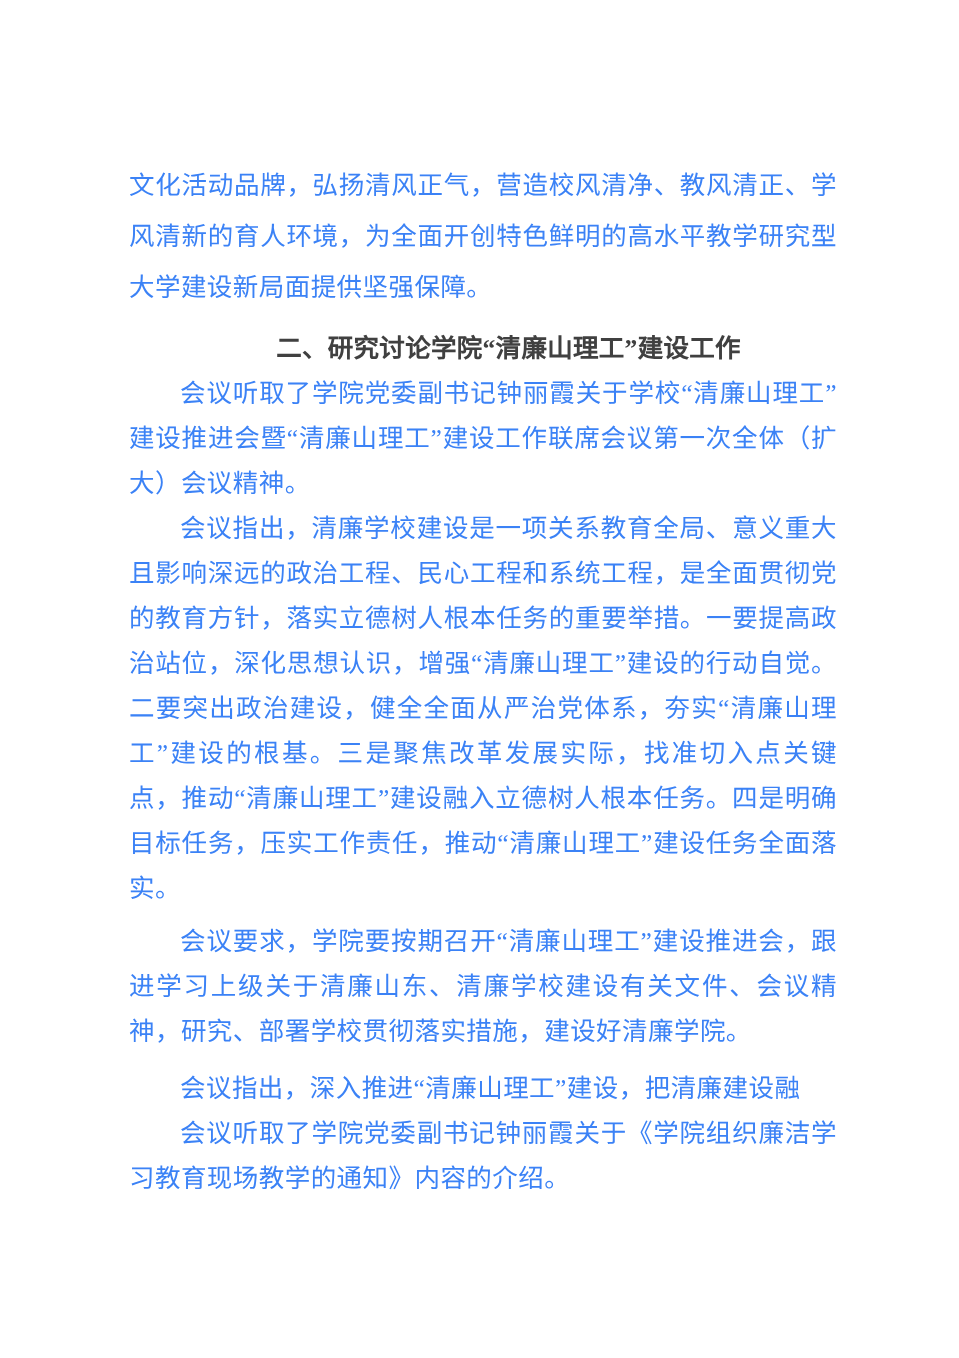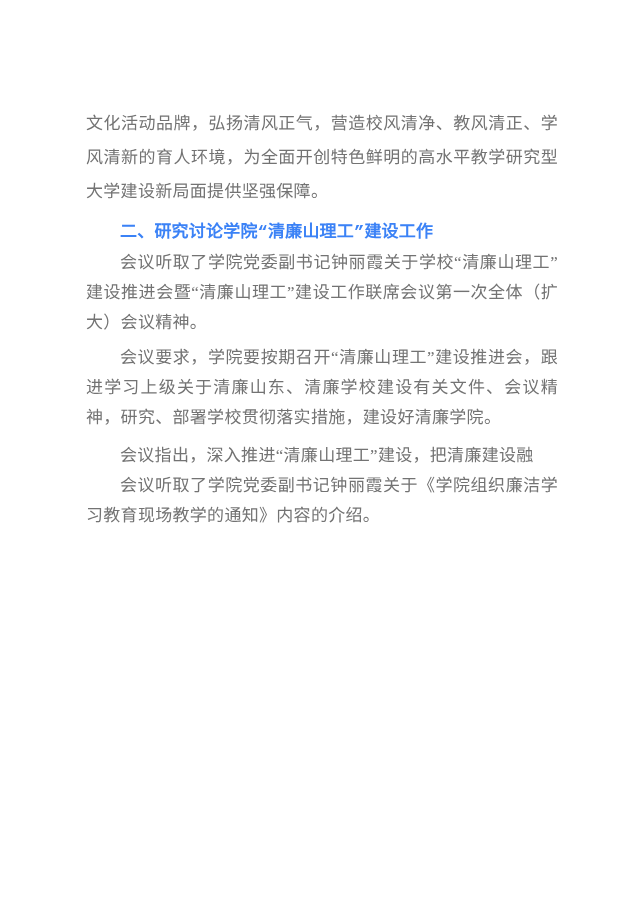--- a/index.html
+++ b/index.html
@@ -18,59 +18,60 @@
     width: 639px;
     height: 905px;
     background: #ffffff;
     box-sizing: border-box;
     padding: 107px 81px 0 86px;
   }
   .doc-block {
     margin: 0;
     font-size: 17px;
     letter-spacing: 0.3px;
-    color: #737373;
+    color: #3b82f6;
     line-height: 30px;
     text-align: justify;
     text-justify: inter-character;
     word-break: break-all;
   }
   .para-continuation {
     line-height: 34px;
     text-indent: 0;
   }
   .para-indent {
     text-indent: 2em;
   }
   .heading {
-    font-family: Liberation Mono, monospace;
+    font-family: Liberation Serif, serif;
     font-weight: bold;
-    color: #3b82f6;
+    color: #404040;
     text-indent: 2em;
-    text-align: left;
+    text-align: center;
     letter-spacing: 0.2px;
   }
   .heading-2 { margin-top: 9px; }
   .para-2 { }
   .para-3 { }
   .para-4 { margin-top: 5px; }
   .heading-3 { }
   .para-5 { }
   .para-6 { margin-top: 8px; }
 </style>
 </head>
 <body>
 
 <div class="page">
   <p class="doc-block para-continuation">文化活动品牌，弘扬清风正气，营造校风清净、教风清正、学风清新的育人环境，为全面开创特色鲜明的高水平教学研究型大学建设新局面提供坚强保障。</p>
 
   <h2 class="doc-block heading heading-2">二、研究讨论学院“清廉山理工”建设工作</h2>
 
   <p class="doc-block para-indent para-2">会议听取了学院党委副书记钟丽霞关于学校“清廉山理工”建设推进会暨“清廉山理工”建设工作联席会议第一次全体（扩大）会议精神。</p>
 
+  <p class="doc-block para-indent para-3">会议指出，清廉学校建设是一项关系教育全局、意义重大且影响深远的政治工程、民心工程和系统工程，是全面贯彻党的教育方针，落实立德树人根本任务的重要举措。一要提高政治站位，深化思想认识，增强“清廉山理工”建设的行动自觉。二要突出政治建设，健全全面从严治党体系，夯实“清廉山理工”建设的根基。三是聚焦改革发展实际，找准切入点关键点，推动“清廉山理工”建设融入立德树人根本任务。四是明确目标任务，压实工作责任，推动“清廉山理工”建设任务全面落实。</p>
 
   <p class="doc-block para-indent para-4">会议要求，学院要按期召开“清廉山理工”建设推进会，跟进学习上级关于清廉山东、清廉学校建设有关文件、会议精神，研究、部署学校贯彻落实措施，建设好清廉学院。</p>
 
 
   <p class="doc-block para-indent para-6">会议指出，深入推进“清廉山理工”建设，把清廉建设融</p>
 
   <p class="doc-block para-indent para-5">会议听取了学院党委副书记钟丽霞关于《学院组织廉洁学习教育现场教学的通知》内容的介绍。</p>
 </div>
 
 </body></html>

